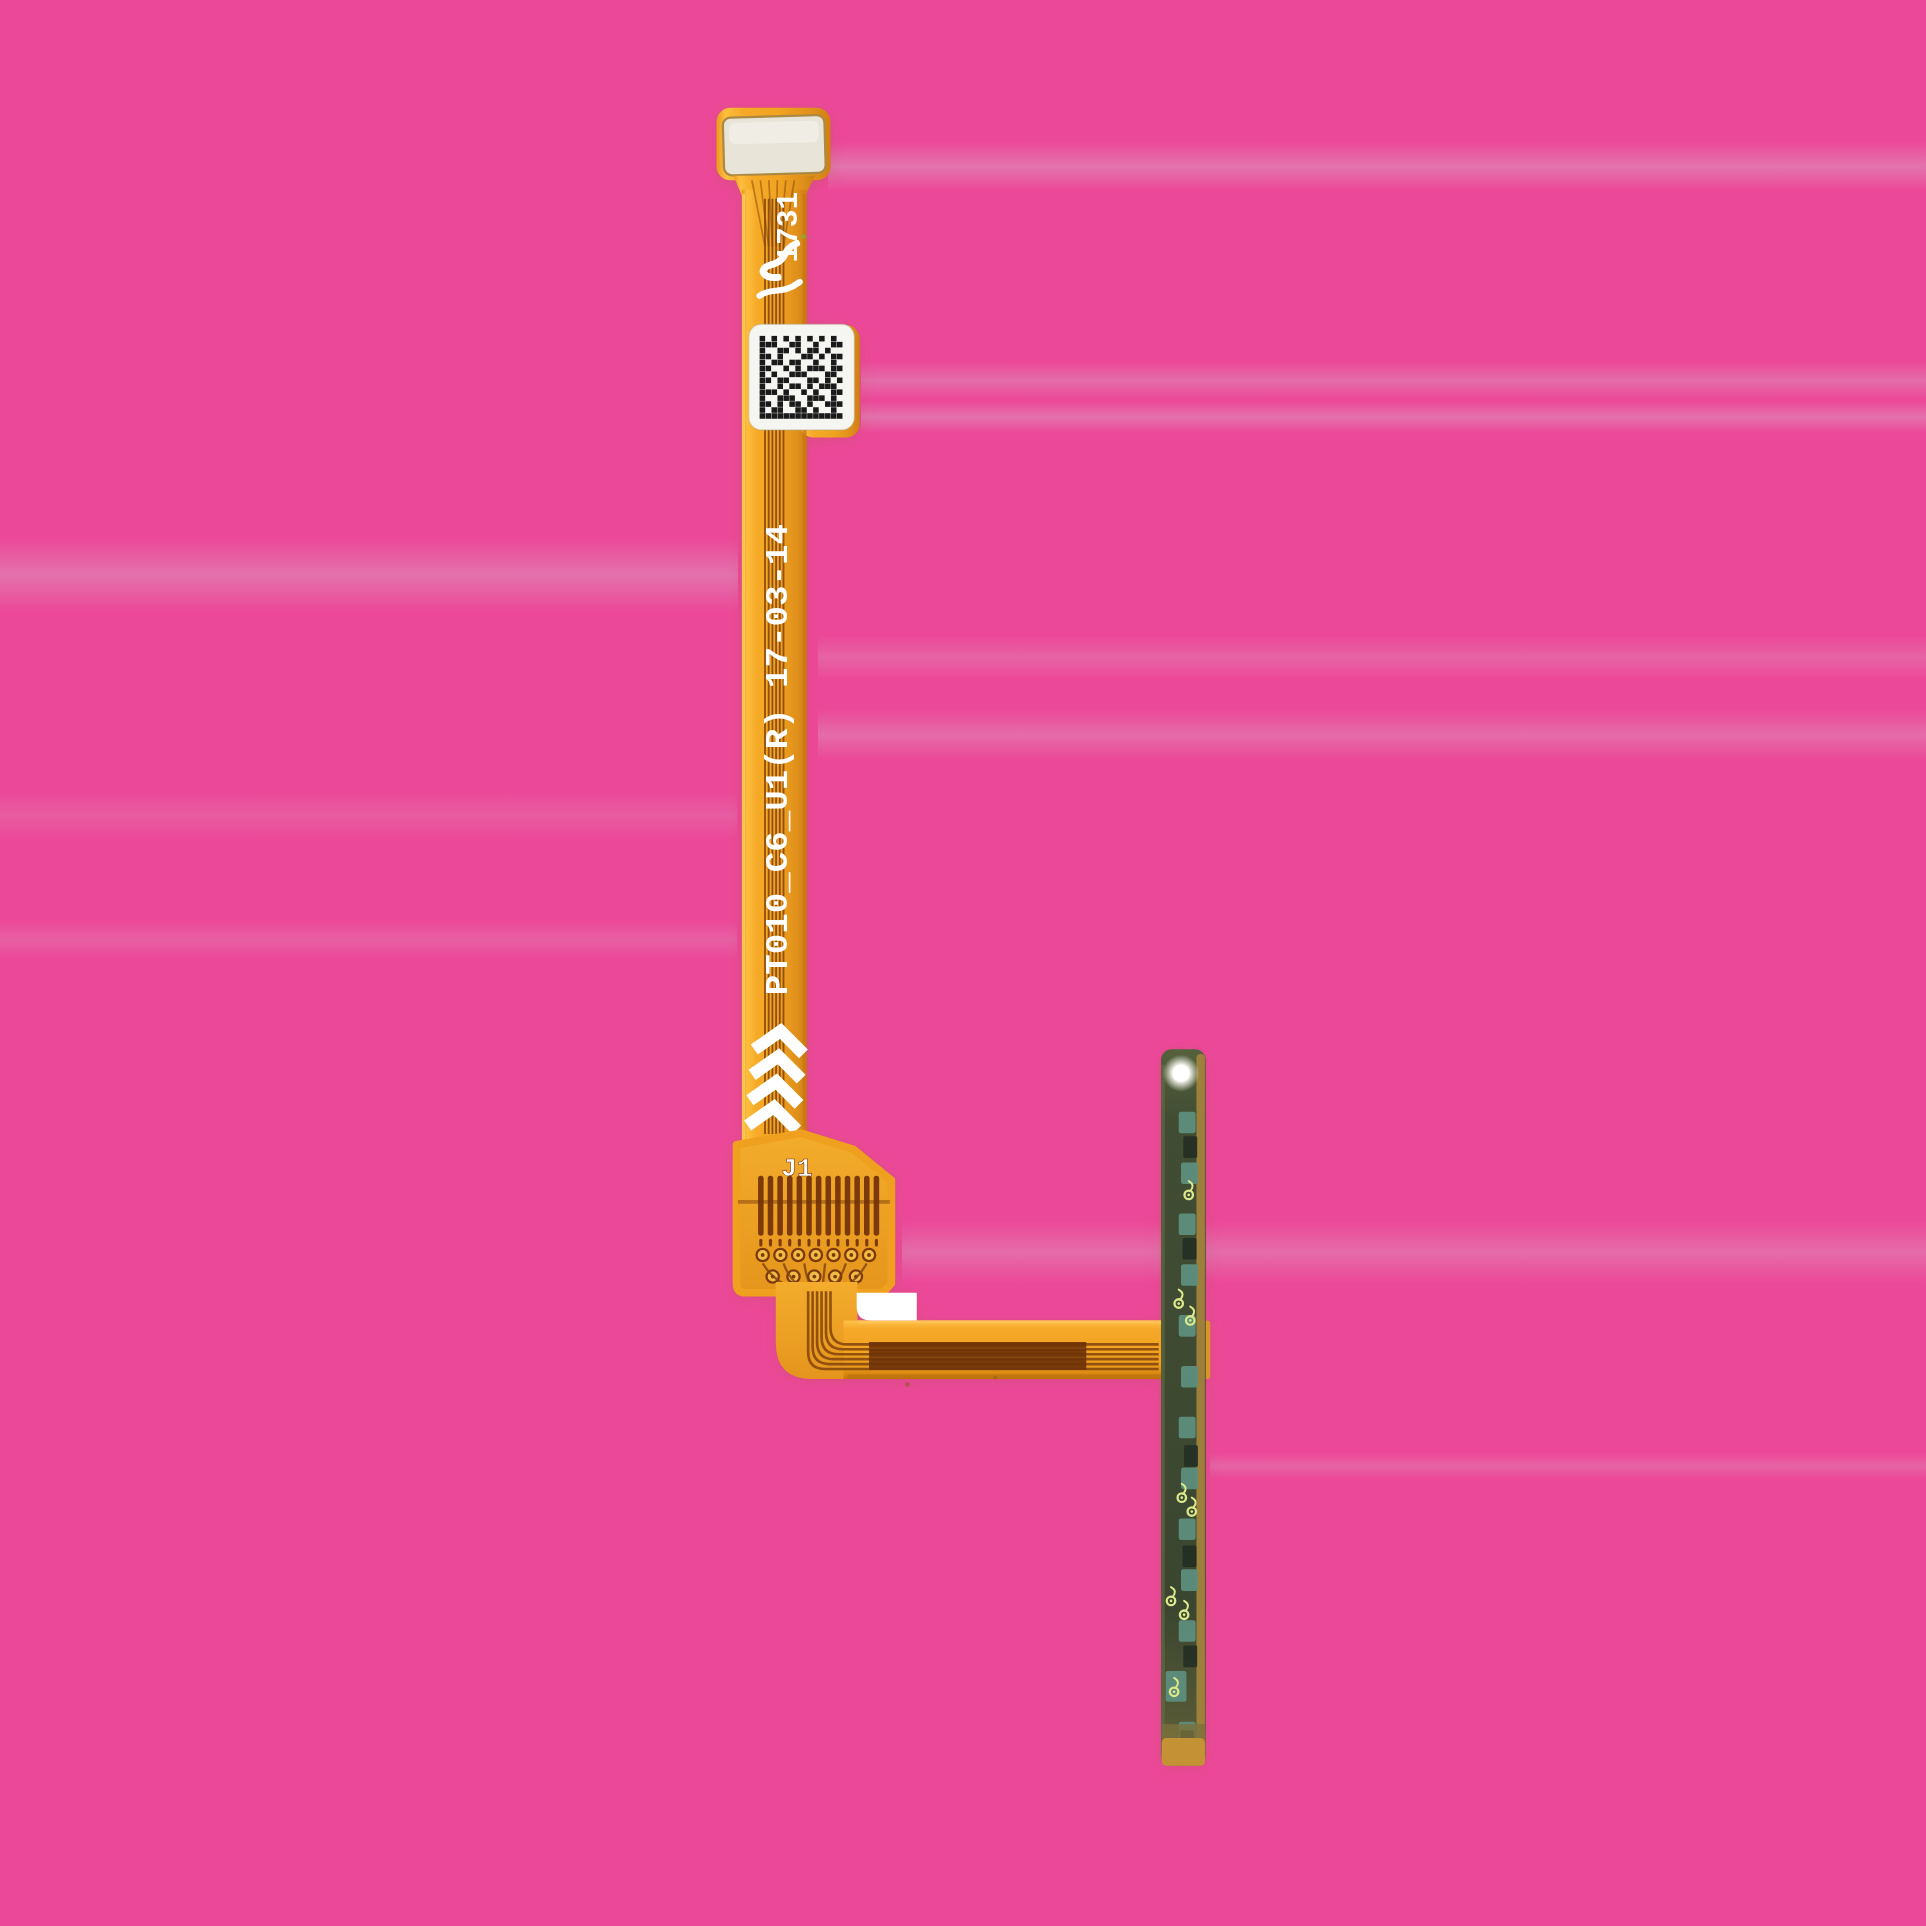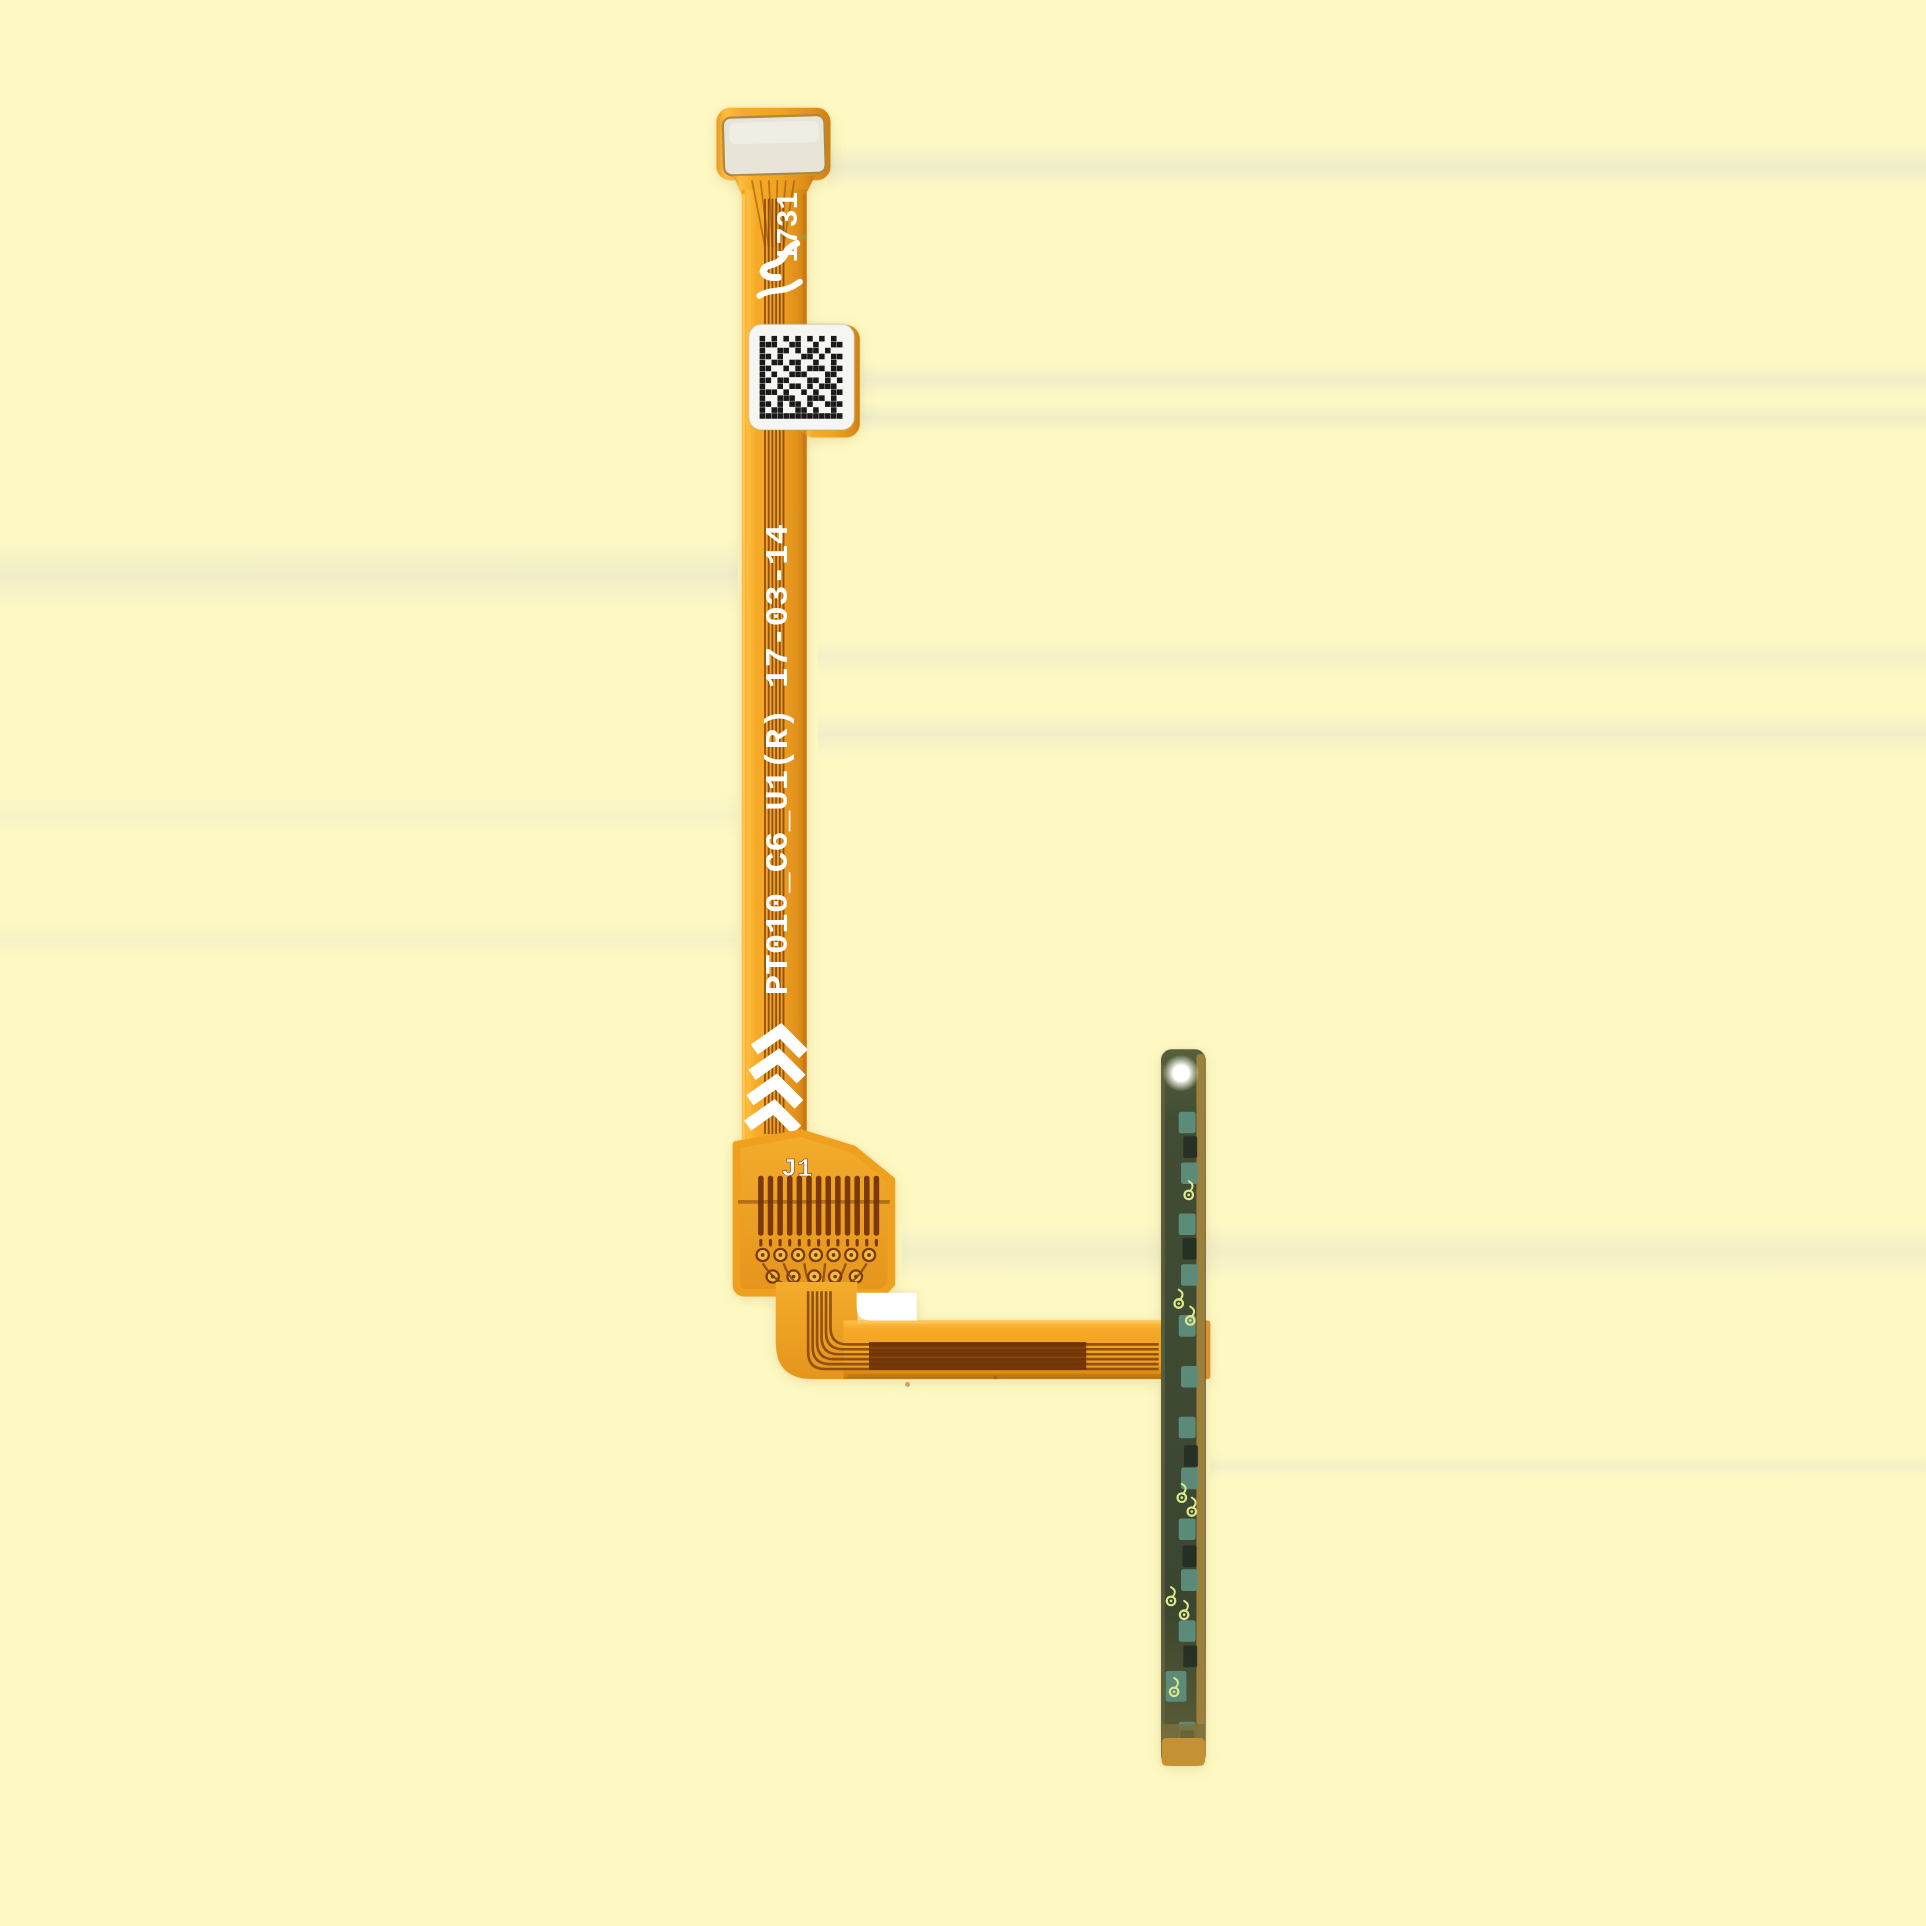--- a/index.html
+++ b/index.html
@@ -1,16 +1,16 @@
 <!DOCTYPE html>
 <html style="font-size:12.3px"><head>
 <meta charset="utf-8">
 <style>
   html,body{margin:0;padding:0;background:#ffffff;}
-  #stage{position:relative;width:1926px;height:1926px;background:#fef9c3;overflow:hidden;
+  #stage{position:relative;width:1926px;height:1926px;background:#ec4899;overflow:hidden;
          font-family:"Liberation Sans",sans-serif;}
   .streak{position:absolute;pointer-events:none;}
   #flex-svg{position:absolute;left:0;top:0;
             filter:drop-shadow(0 3.9px 7.7px rgba(150,105,35,.16)) drop-shadow(0 0 1.5px rgba(150,105,35,.10));}
   text{font-family:"Liberation Mono","DejaVu Sans Mono",monospace;font-weight:bold;}
 </style>
 </head>
 <body>
 
 <div id="stage">

